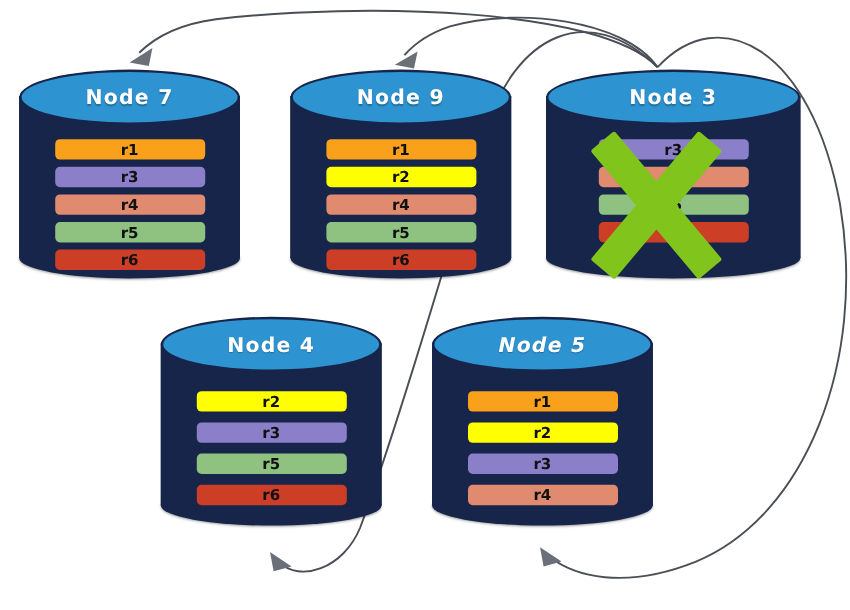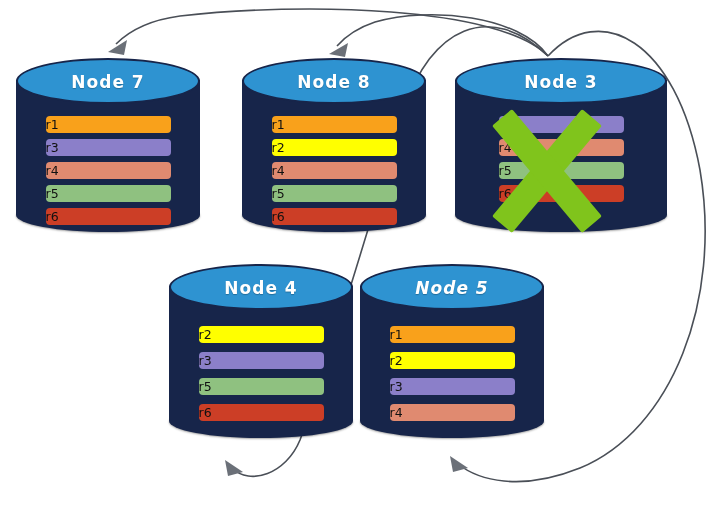--- a/index.html
+++ b/index.html
@@ -54,21 +54,22 @@
     white-space:nowrap;
   }
 
   .shards{position:absolute;left:0;right:0;z-index:3;}
   .shard{
     height:17px;
     margin:0 auto 6px auto;
     border-radius:4px;
     color:#111111;
     font-size:12.5px;
-    font-weight:normal;
+    font-weight:bold;
+    text-align:center;
     line-height:17px;
     box-sizing:border-box;
   }
   .shard:last-child{margin-bottom:0;}
 
   
   .fail-x{position:absolute;z-index:8;pointer-events:none;}
   .fail-x span{
     position:absolute;left:50%;top:50%;
     width:26px;height:140px;
@@ -124,21 +125,21 @@
       <div class="shard" style="width:125px;background:#cc3e26;">r6</div>
     </div>
   </div>
 
   <div class="node" style="left:242px; top:58px; width:184px; height:178px;">
     <div class="cyl">
       <div class="cyl-bottom" style="top:140px;height:34px;"></div>
       <div class="cyl-body" style="top:22px;height:135px;"></div>
       <div class="cyl-top" style="height:46px;"></div>
     </div>
-    <div class="cyl-title" style="top:14px;">Node  8</div>
+    <div class="cyl-title" style="top:14px;">Node  9</div>
     <div class="shards" style="top:58px;">
       <div class="shard" style="width:125px;background:#f9a11b;">r1</div>
       <div class="shard" style="width:125px;background:#ffff00;">r2</div>
       <div class="shard" style="width:125px;background:#e08a70;">r4</div>
       <div class="shard" style="width:125px;background:#8fc180;">r5</div>
       <div class="shard" style="width:125px;background:#cc3e26;">r6</div>
     </div>
   </div>
 
   <div class="node" style="left:455px; top:58px; width:212px; height:178px;">
@@ -153,21 +154,21 @@
       <div class="shard" style="width:125px;background:#e08a70;">r4</div>
       <div class="shard" style="width:125px;background:#8fc180;">r5</div>
       <div class="shard" style="width:125px;background:#cc3e26;">r6</div>
     </div>
     <div class="fail-x" style="left:32px; top:48px; width:120px; height:130px;">
       <span class="b1"></span>
       <span class="b2"></span>
     </div>
   </div>
 
-  <div class="node" style="left:134px; top:264px; width:184px; height:178px;margin-left:35px;">
+  <div class="node" style="left:134px; top:264px; width:184px; height:178px;">
     <div class="cyl">
       <div class="cyl-bottom" style="top:140px;height:34px;"></div>
       <div class="cyl-body" style="top:22px;height:135px;"></div>
       <div class="cyl-top" style="height:46px;"></div>
     </div>
     <div class="cyl-title" style="top:14px;">Node  4</div>
     <div class="shards" style="top:62px;">
       <div class="shard" style="width:125px;background:#ffff00;margin-bottom:9px;">r2</div>
       <div class="shard" style="width:125px;background:#8b7fc9;margin-bottom:9px;">r3</div>
       <div class="shard" style="width:125px;background:#8fc180;margin-bottom:9px;">r5</div>

